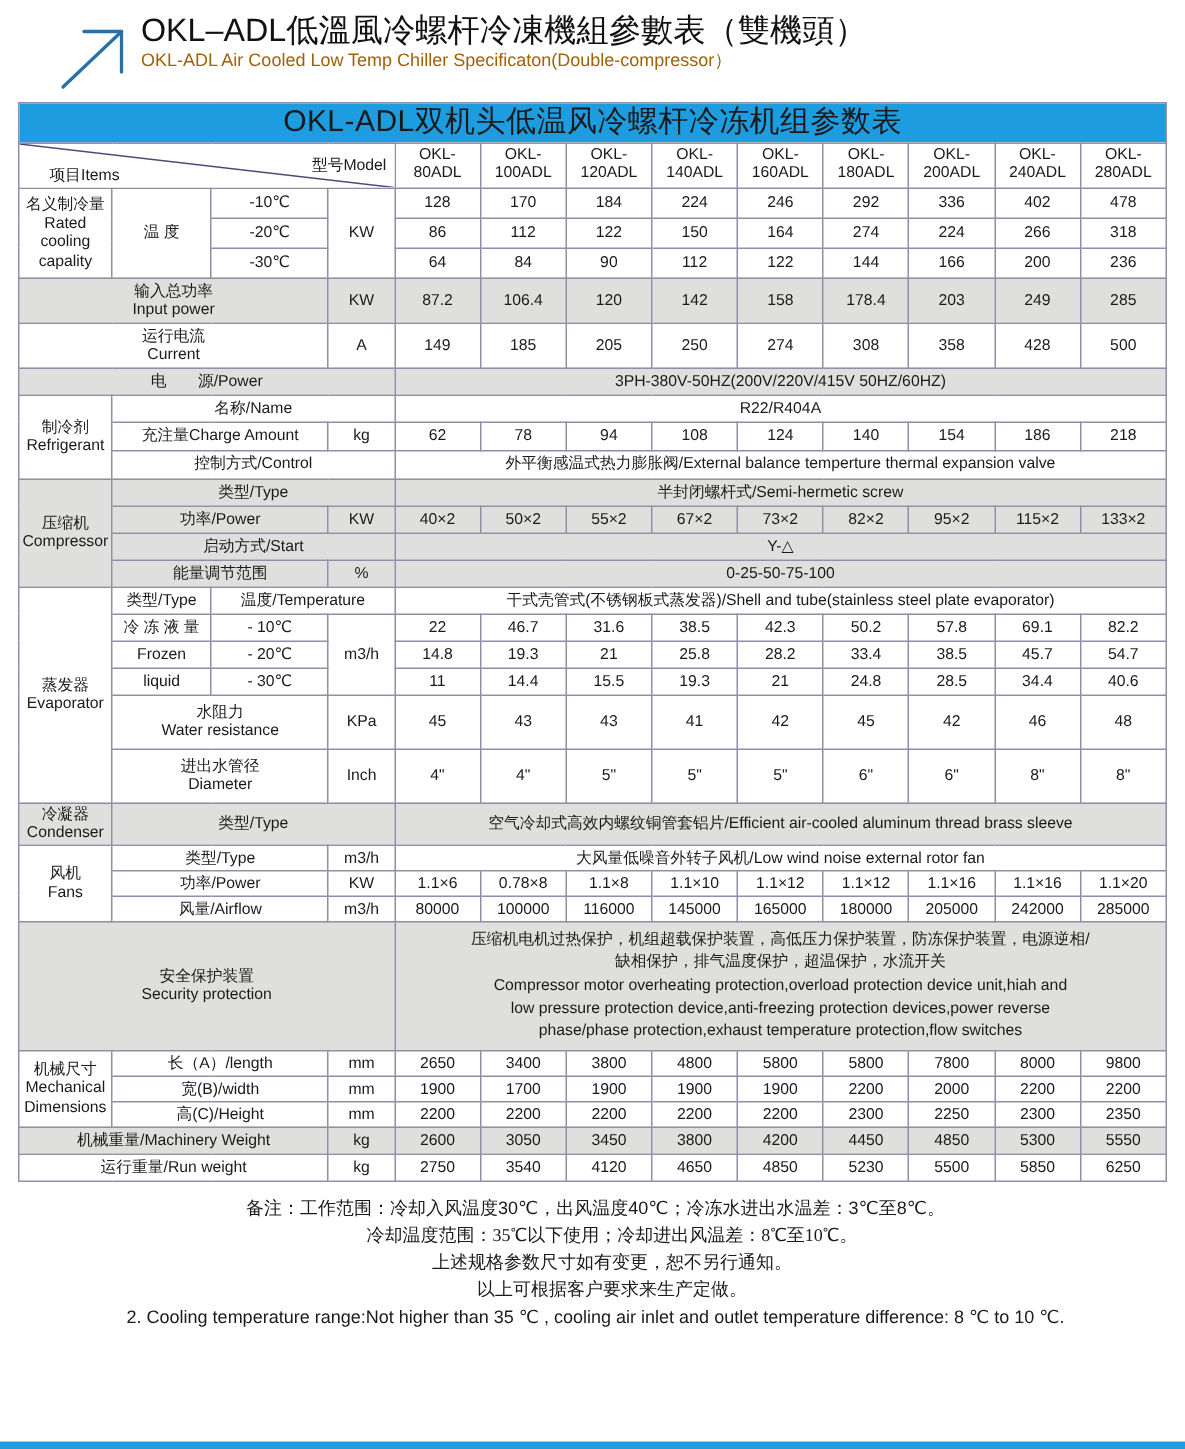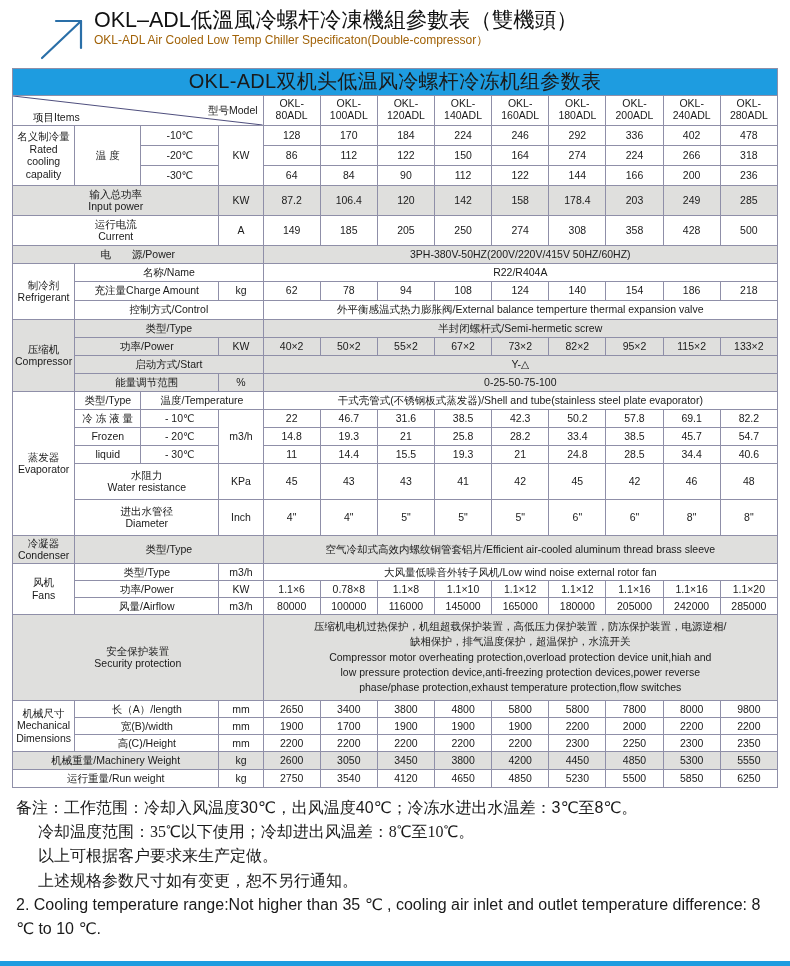--- a/index.html
+++ b/index.html
@@ -85,23 +85,24 @@
     font-size: 10.5px; z-index: 2; margin-left: 39px;
   }
 
   .wide { font-size: 10.5px; }
   .safety { text-align: left; padding: 3px 5px; line-height: 1.45; font-size: 10.5px; }
   .safety div { white-space: nowrap; }
 
   
   .notes {
     padding: 8px 12px 0 12px;
-    font-size: 16px;
+    font-size: 12px;
     line-height: 1.52;
     color: #1a1a1a;
+    text-align: center;
   }
   .notes .ind1 { padding-left: 26px; font-family: Liberation Serif, serif; }
   .notes .ind0 { padding-left: 4px; }
   .bottom-bar {
     position: absolute; left: 0; bottom: 0;
     width: 790px; height: 5px; background: #1e9ce0;
   }
 </style>
 </head>
 <body>
@@ -519,19 +520,19 @@
       <td>5850</td>
       <td>6250</td>
     </tr>
   </tbody>
       </table>
   </div>
 
   <div class="notes">
     <div class="ind0">备注：工作范围：冷却入风温度30℃，出风温度40℃；冷冻水进出水温差：3℃至8℃。</div>
     <div class="ind1">冷却温度范围：35℃以下使用；冷却进出风温差：8℃至10℃。</div>
+    <div class="ind1">上述规格参数尺寸如有变更，恕不另行通知。</div>
     <div class="ind1">以上可根据客户要求来生产定做。</div>
-    <div class="ind1">上述规格参数尺寸如有变更，恕不另行通知。</div>
     <div class="ind0">2. Cooling temperature range:Not higher than 35 ℃ , cooling air inlet and outlet temperature difference: 8 ℃ to 10 ℃.</div>
   </div>
 
   <div class="bottom-bar"></div>
 </div>
 
 </body></html>

